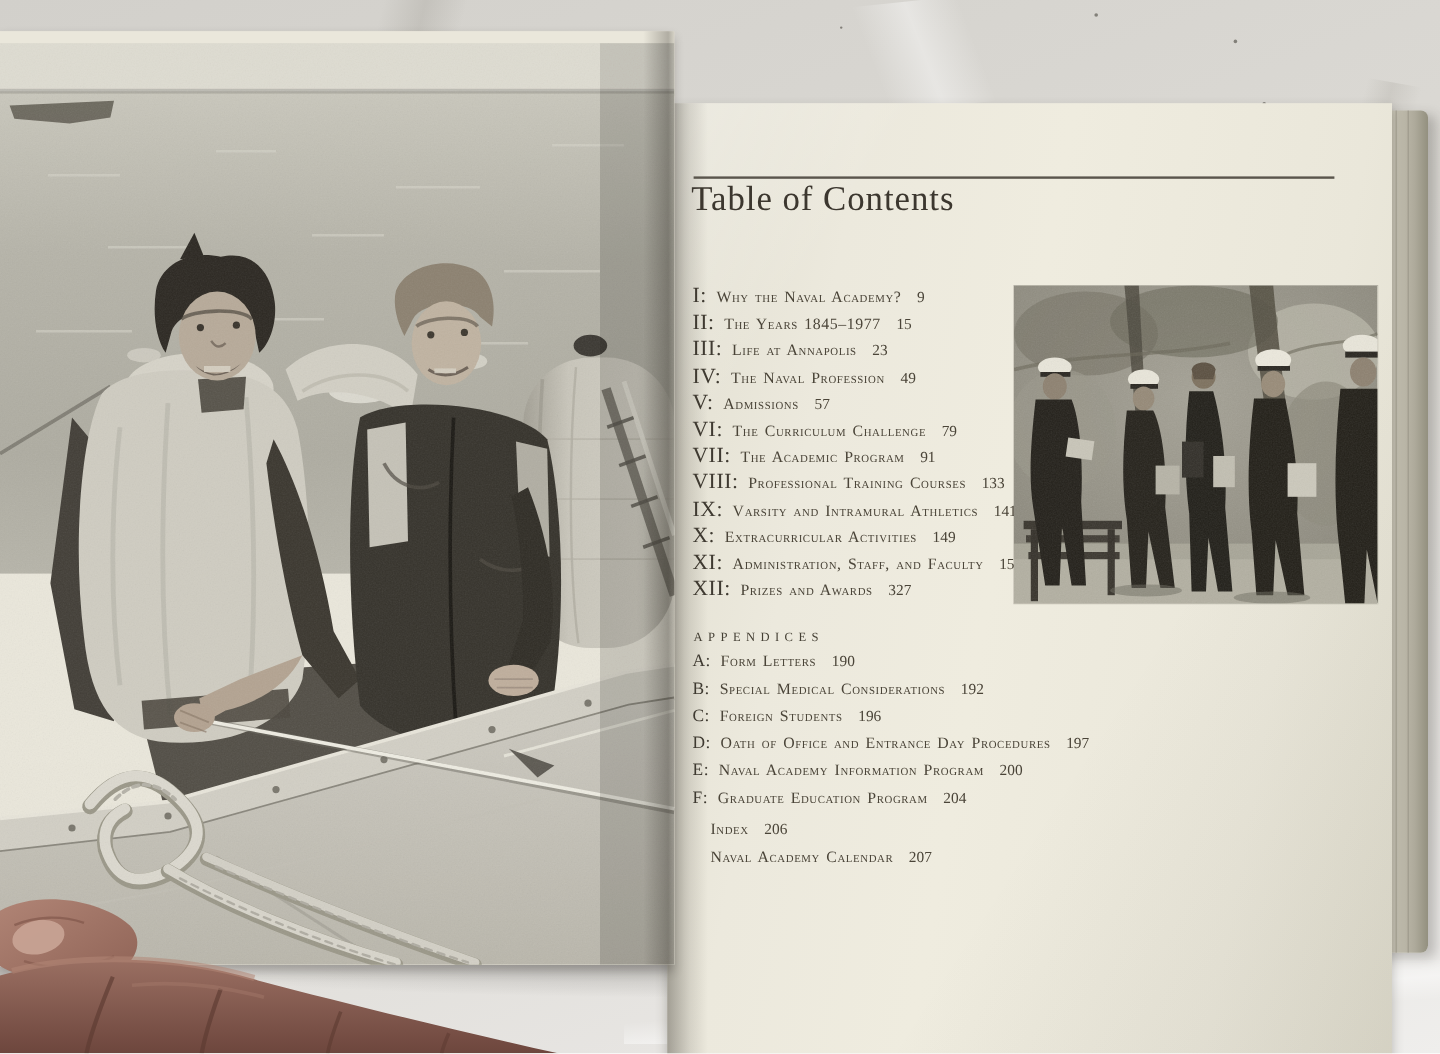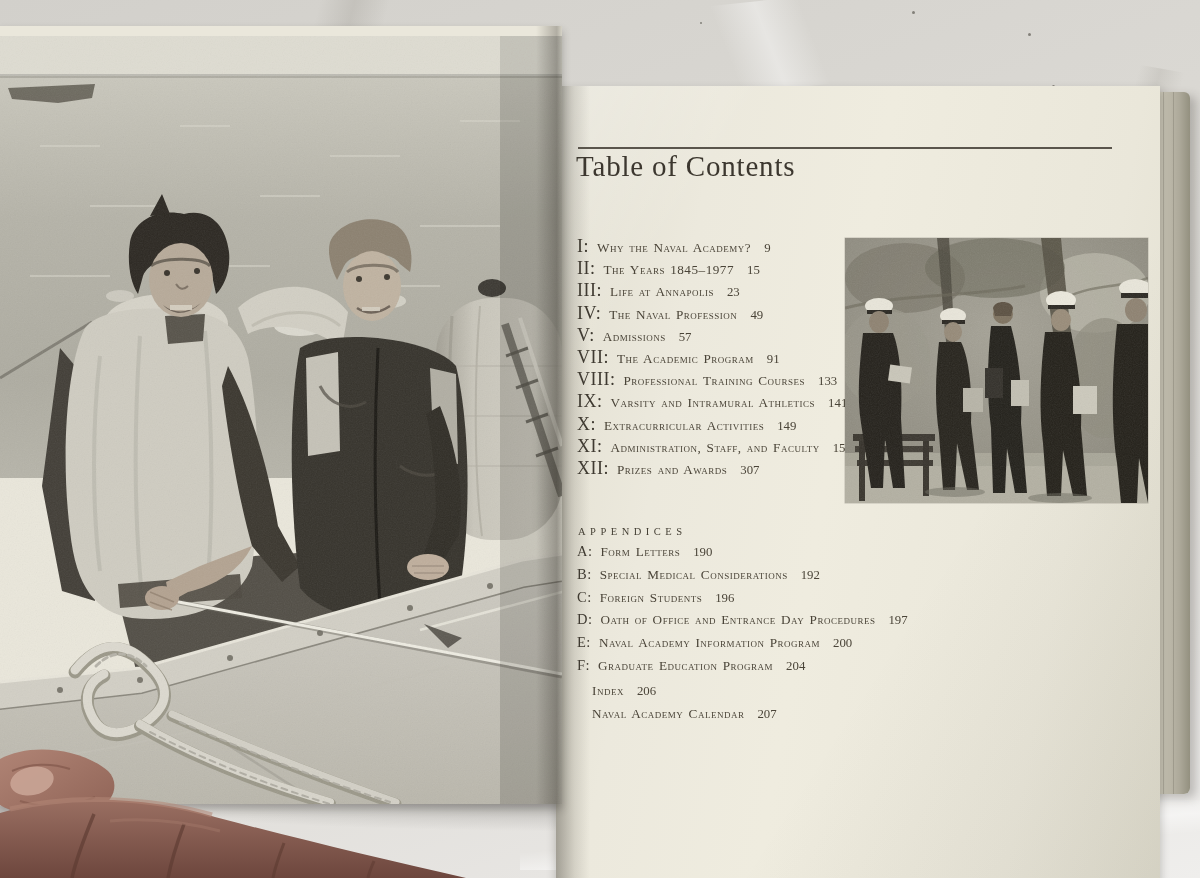--- a/index.html
+++ b/index.html
@@ -95,20 +95,25 @@
           <span class="num">IV:</span>
           <span class="ttl">The Naval Profession</span>
           <span class="pg">49</span>
         </div>
       <div class="row">
           <span class="num">V:</span>
           <span class="ttl">Admissions</span>
           <span class="pg">57</span>
         </div>
       <div class="row">
+          <span class="num">VI:</span>
+          <span class="ttl">The Curriculum Challenge</span>
+          <span class="pg">79</span>
+        </div>
+      <div class="row">
           <span class="num">VII:</span>
           <span class="ttl">The Academic Program</span>
           <span class="pg">91</span>
         </div>
       <div class="row">
           <span class="num">VIII:</span>
           <span class="ttl">Professional Training Courses</span>
           <span class="pg">133</span>
         </div>
       <div class="row">
@@ -122,21 +127,21 @@
           <span class="pg">149</span>
         </div>
       <div class="row">
           <span class="num">XI:</span>
           <span class="ttl">Administration, Staff, and Faculty</span>
           <span class="pg">157</span>
         </div>
       <div class="row">
           <span class="num">XII:</span>
           <span class="ttl">Prizes and Awards</span>
-          <span class="pg">307</span>
+          <span class="pg">327</span>
         </div>
     </div>
 
     <div class="apdx-head">Appendices</div>
 
     <div class="col apdx" style="top:457px;">
       <div class="row">
           <span class="anum">A:</span>
           <span class="ttl">Form Letters</span>
           <span class="pg">190</span>

